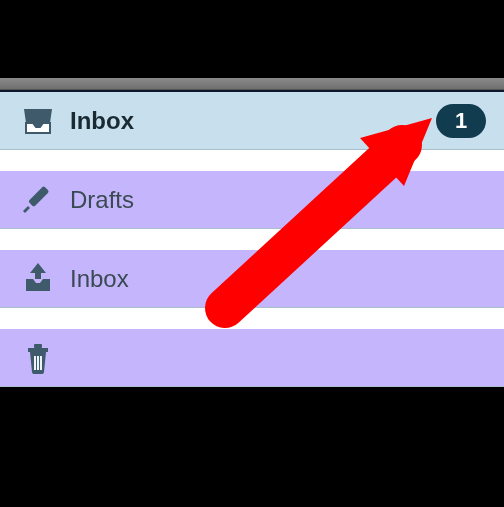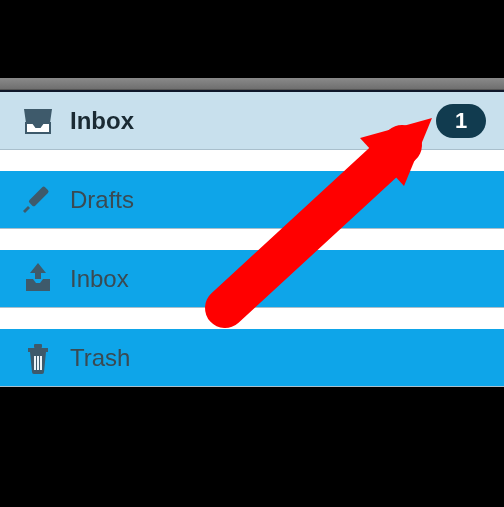--- a/index.html
+++ b/index.html
@@ -25,21 +25,21 @@
     display: flex;
     flex-direction: column;
     border-top: 2px solid #0f172a;
     gap: 21px;
   }
   .item {
     display: flex;
     align-items: center;
     height: 58px;
     padding: 0 18px 0 14px;
-    background: #0ea5e9;
+    background: #c4b5fd;
     border-bottom: 1px solid #a9bfcc;
     cursor: pointer;
     position: relative;
   }
   .item.selected {
     background: #c8e0ed;
   }
   .icon-wrap {
     width: 48px;
     display: flex;
@@ -120,21 +120,20 @@
       <span class="icon-wrap">
         <svg width="30" height="36" viewBox="0 0 30 36">
           <rect x="5" y="8" width="20" height="4" fill="#3e5a6b"></rect>
           <rect x="11" y="4" width="8" height="4" rx="1" fill="#3e5a6b"></rect>
           <path d="M7 12 H23 L21 32 A2 2 0 0 1 19 34 H11 A2 2 0 0 1 9 32 Z" fill="#3e5a6b"></path>
           <line x1="12" y1="16" x2="12" y2="30" stroke="#eaf3f8" stroke-width="2"></line>
           <line x1="15" y1="16" x2="15" y2="30" stroke="#eaf3f8" stroke-width="2"></line>
           <line x1="18" y1="16" x2="18" y2="30" stroke="#eaf3f8" stroke-width="2"></line>
         </svg>
       </span>
-      <span class="label">Trash</span>
     </div>
 
   </div>
 </div>
 
 <svg class="arrow-overlay" width="504" height="507" viewBox="0 0 504 507">
   <line x1="225" y1="308" x2="402" y2="145" stroke="#ff0000" stroke-width="40" stroke-linecap="round"></line>
   <polygon points="432,118 360,138 404,186" fill="#ff0000"></polygon>
 </svg>
 

